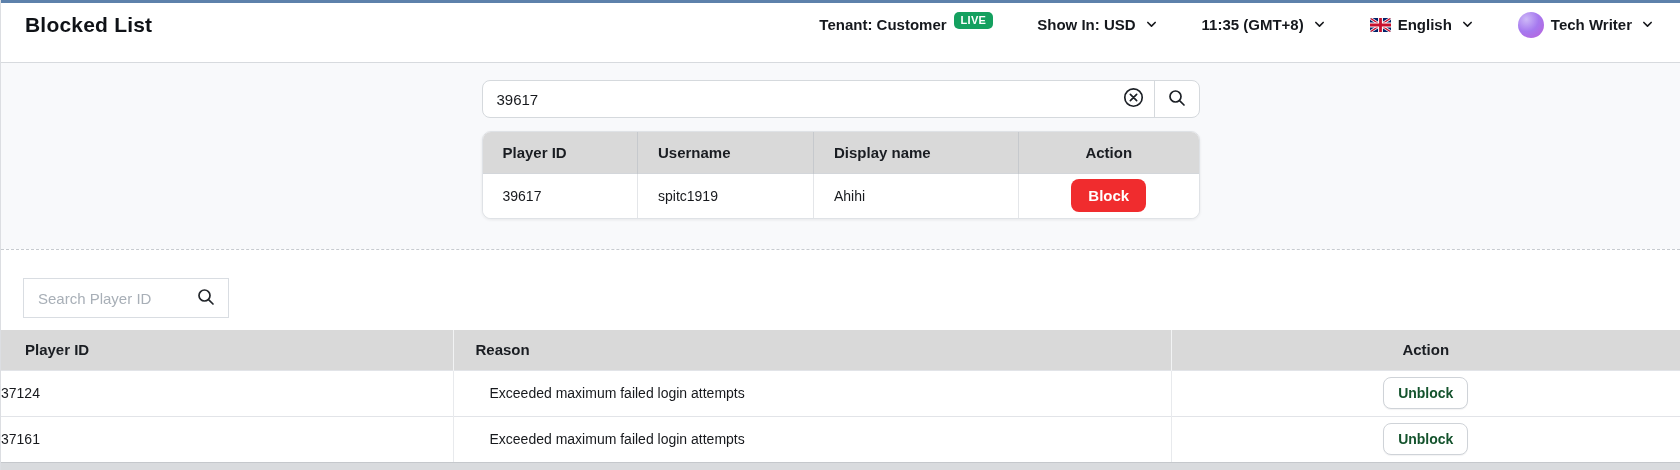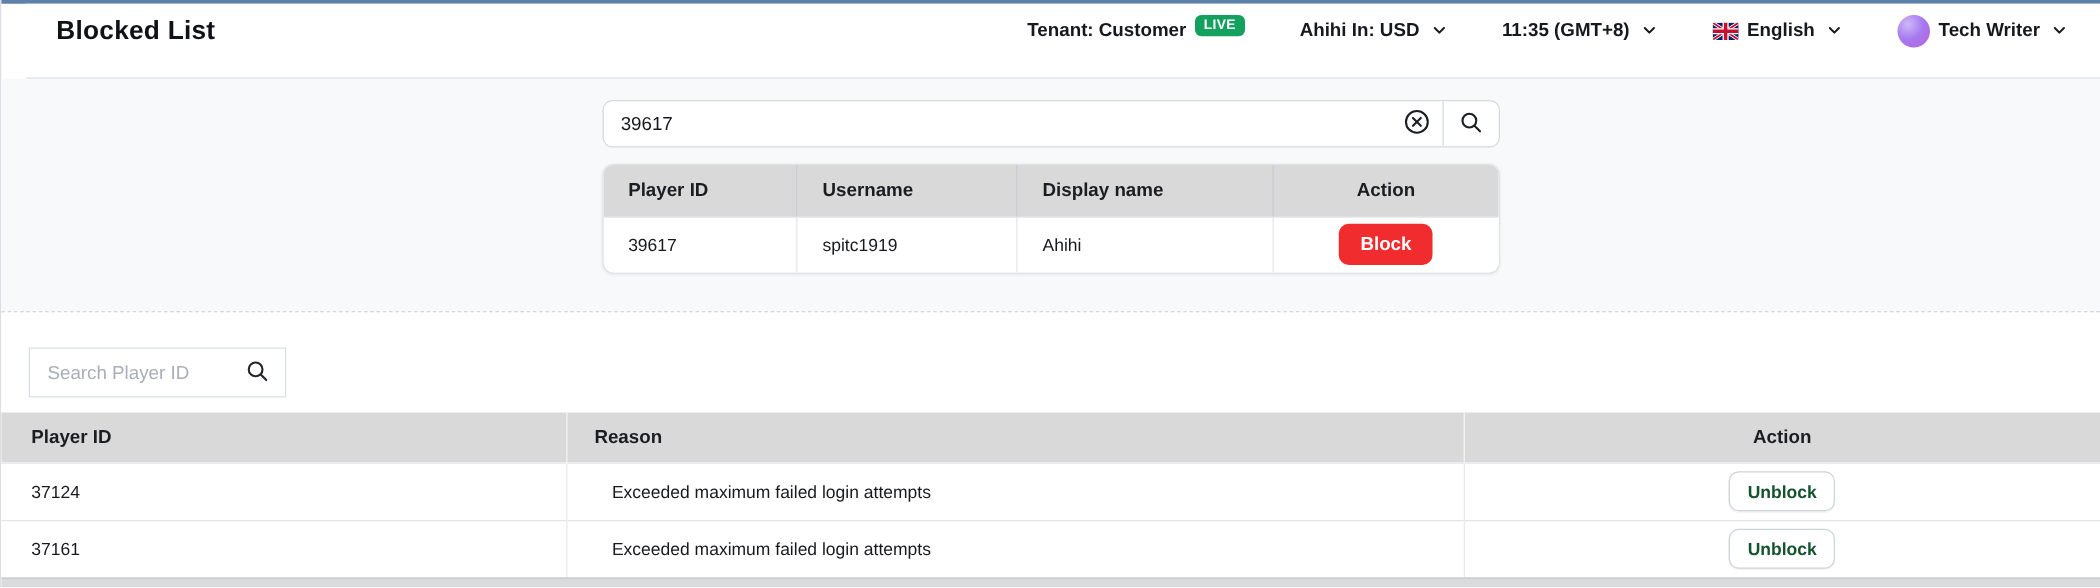--- a/index.html
+++ b/index.html
@@ -16,21 +16,20 @@
     background:#ffffff;color:#17191d;
   }
   .page{width:1680px;height:470px;border-left:1px solid #dcdee2;overflow:hidden;}
 
   
   .topbar-accent{height:3px;background:var(--top-accent);}
   .app-header{
     height:60px;background:#ffffff;border-bottom:1px solid #d7dade;
     display:flex;align-items:center;justify-content:space-between;
     padding:0 26px 16px 24px;
-    margin-left:20px;
   }
   .page-title{font-size:21px;font-weight:700;color:#0f1217;letter-spacing:.2px;}
   .header-right{display:flex;align-items:center;gap:44px;font-size:15px;font-weight:700;color:#15181d;}
   .hdr-item{display:flex;align-items:center;gap:7px;white-space:nowrap;cursor:default;}
   .live-badge{
     background:var(--live-badge);color:#fff;font-size:11px;font-weight:700;
     padding:3px 7px;border-radius:5px;line-height:1;letter-spacing:.3px;transform:translateY(-4px);
   }
   .chev{display:inline-flex;color:#17191d;margin-left:2px;}
   .flag{width:21px;height:14px;border-radius:2px;overflow:hidden;display:inline-block;}
@@ -95,21 +94,21 @@
 
   .blocked-table-wrap{margin-top:12px;}
   .blocked-table col.c1{width:452px;} .blocked-table col.c2{width:718px;}
   .blocked-table th{
     background:var(--table-header-bg);height:40px;font-size:15px;font-weight:700;
     text-align:left;padding-left:24px;color:#1a1d22;border-right:1px solid #f2f3f4;
   }
   .blocked-table th:nth-child(2){padding-left:22px;}
   .blocked-table th:last-child{border-right:none;text-align:center;padding-left:0;}
   .blocked-table td{
-    height:46px;font-size:14px;background:#fff;text-align:left;padding-left:24px;
+    height:46px;font-size:14px;background:#fff;text-align:left;
     border-top:1px solid #e2e4e8;border-right:1px solid #e8eaed;color:#17191d;
   }
   .blocked-table td:nth-child(2){padding-left:36px;}
   .blocked-table td:last-child{border-right:none;text-align:center;padding-left:0;}
   .unblock-btn{
     background:#fff;border:1px solid #cfd3d8;border-radius:8px;color:#14532d;
     font-size:14px;font-weight:700;padding:7px 14px;cursor:pointer;font-family:inherit;
     box-shadow:0 1px 1px rgba(20,24,31,.05);
   }
   .bottom-strip{height:9px;background:#d9dbde;border-top:1px solid #c5c8cc;}
@@ -123,21 +122,21 @@
   <header class="app-header">
     <h1 class="page-title">Blocked List</h1>
     <div class="header-right">
 
       <div class="hdr-item">
         <span>Tenant: Customer</span>
         <span class="live-badge">LIVE</span>
       </div>
 
       <div class="hdr-item">
-        <span>Ahihi In: USD</span>
+        <span>Show In: USD</span>
         <span class="chev">
           <svg width="13" height="13" viewBox="0 0 16 16">
               <path d="M3.5 5.5 8 10l4.5-4.5" fill="none" stroke="currentColor" stroke-width="2" stroke-linecap="round" stroke-linejoin="round"></path>
             </svg>
         </span>
       </div>
 
       <div class="hdr-item">
         <span>11:35 (GMT+8)</span>
         <span class="chev">

